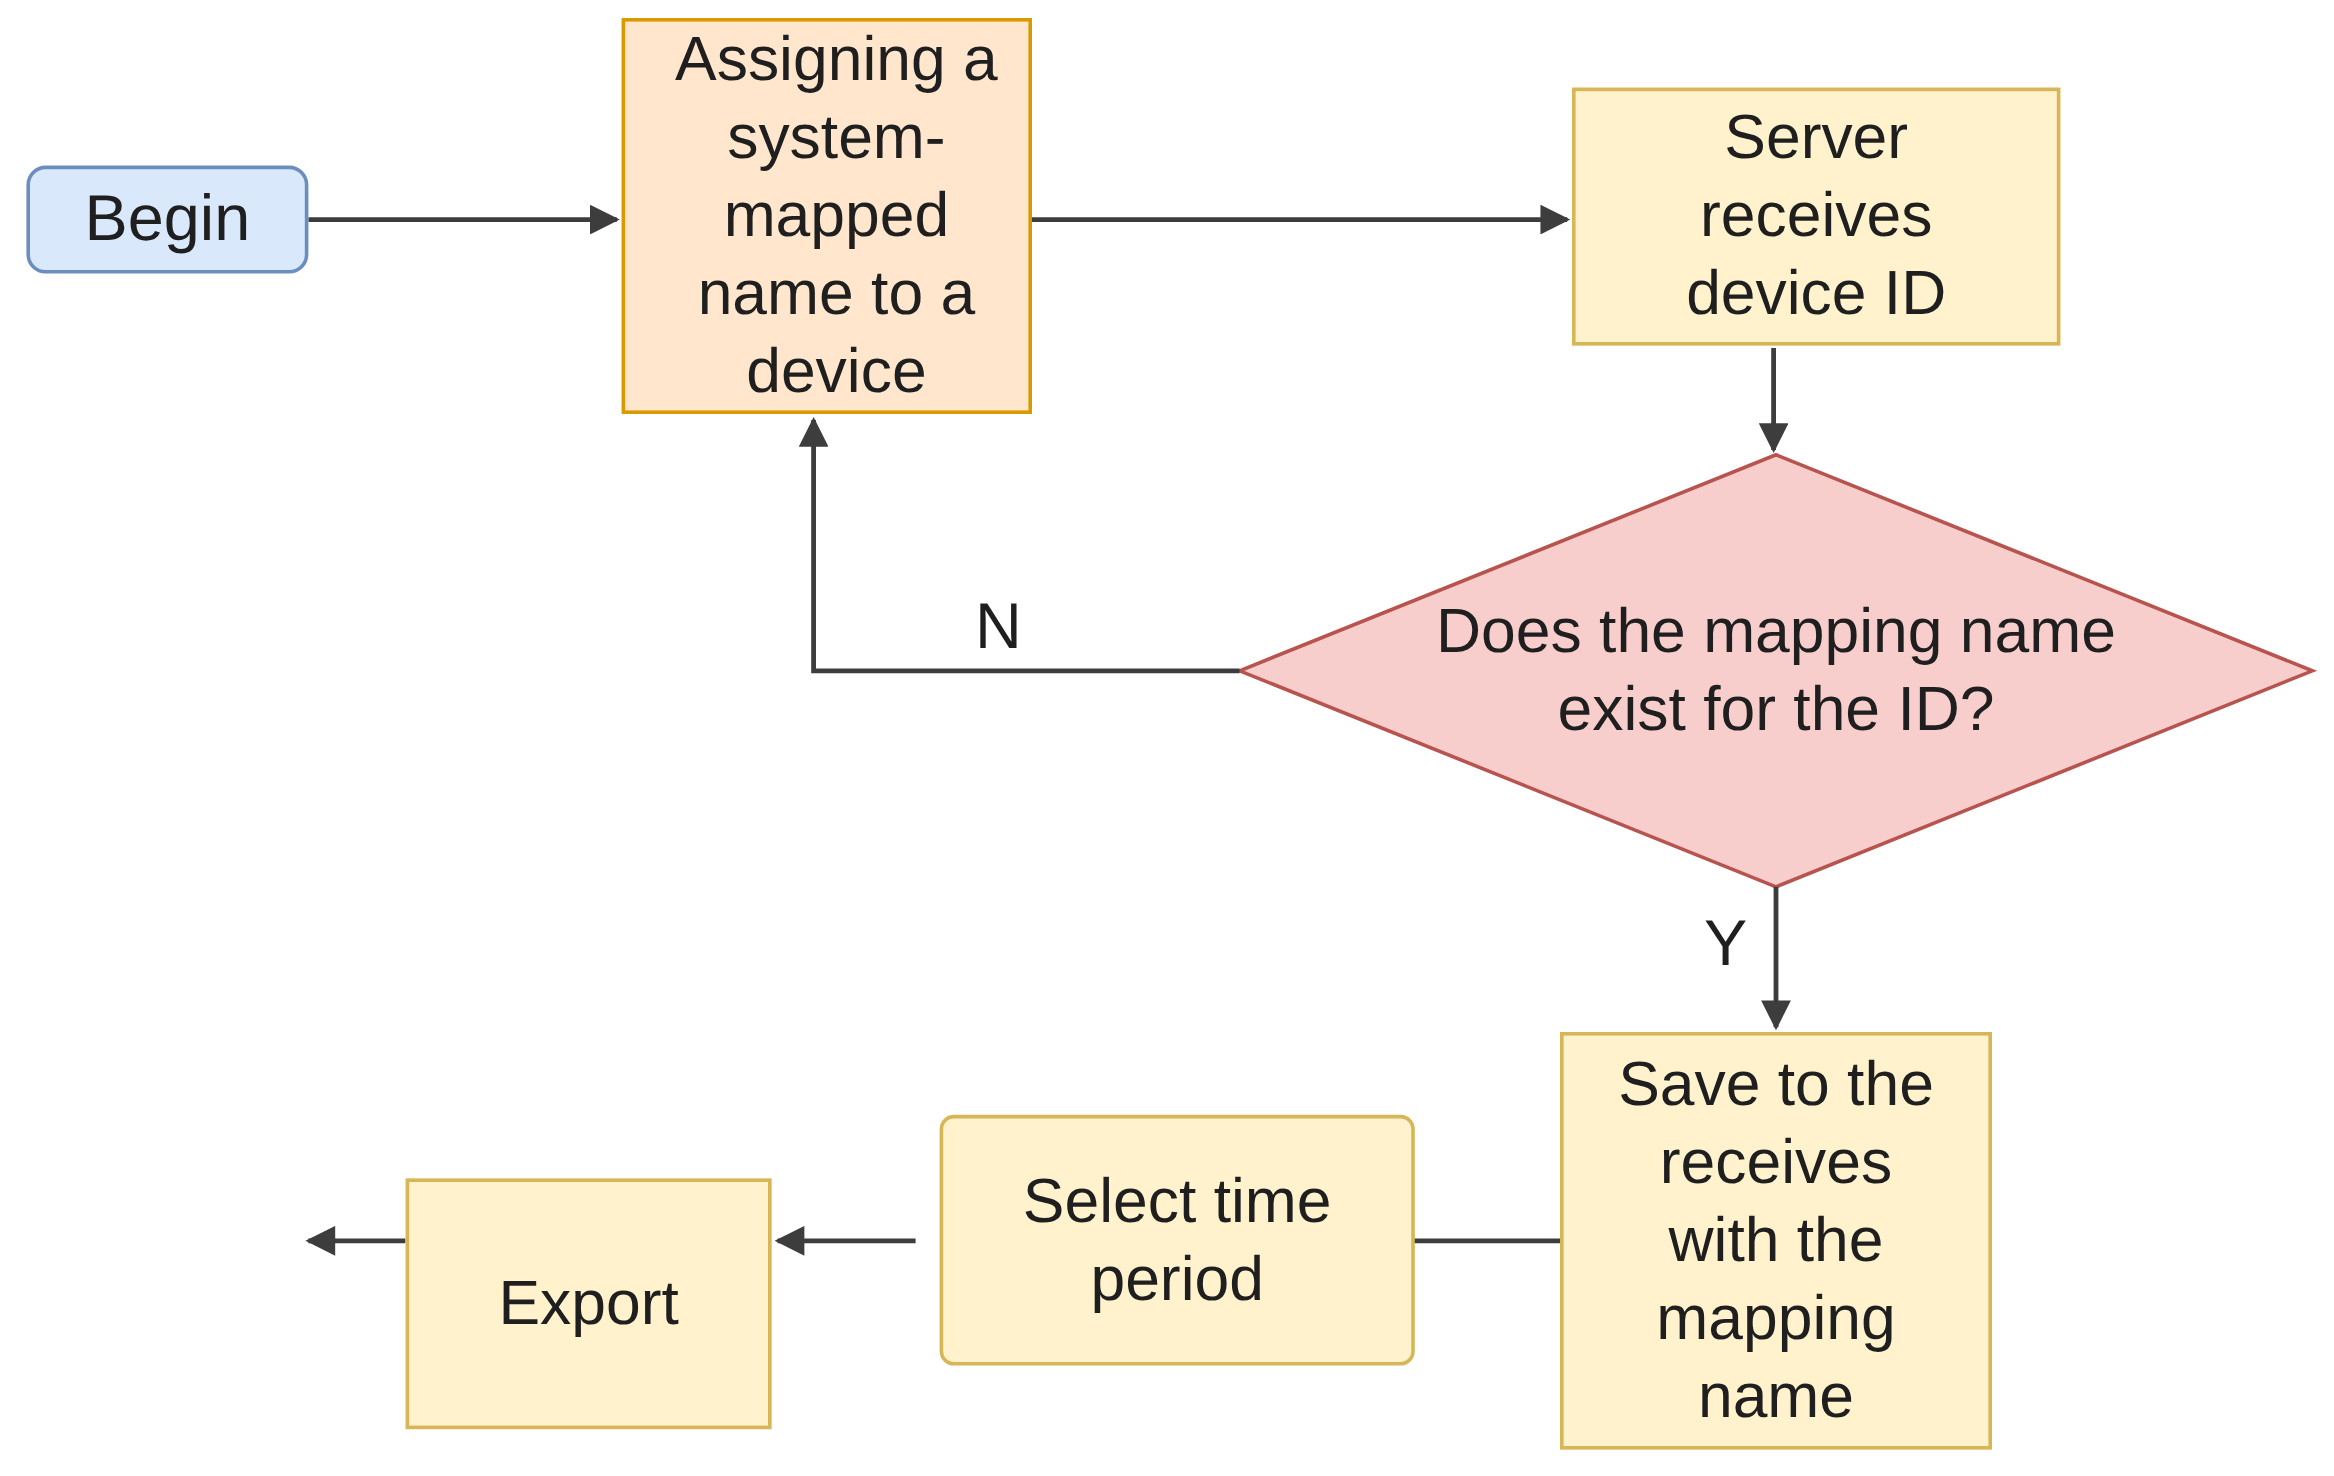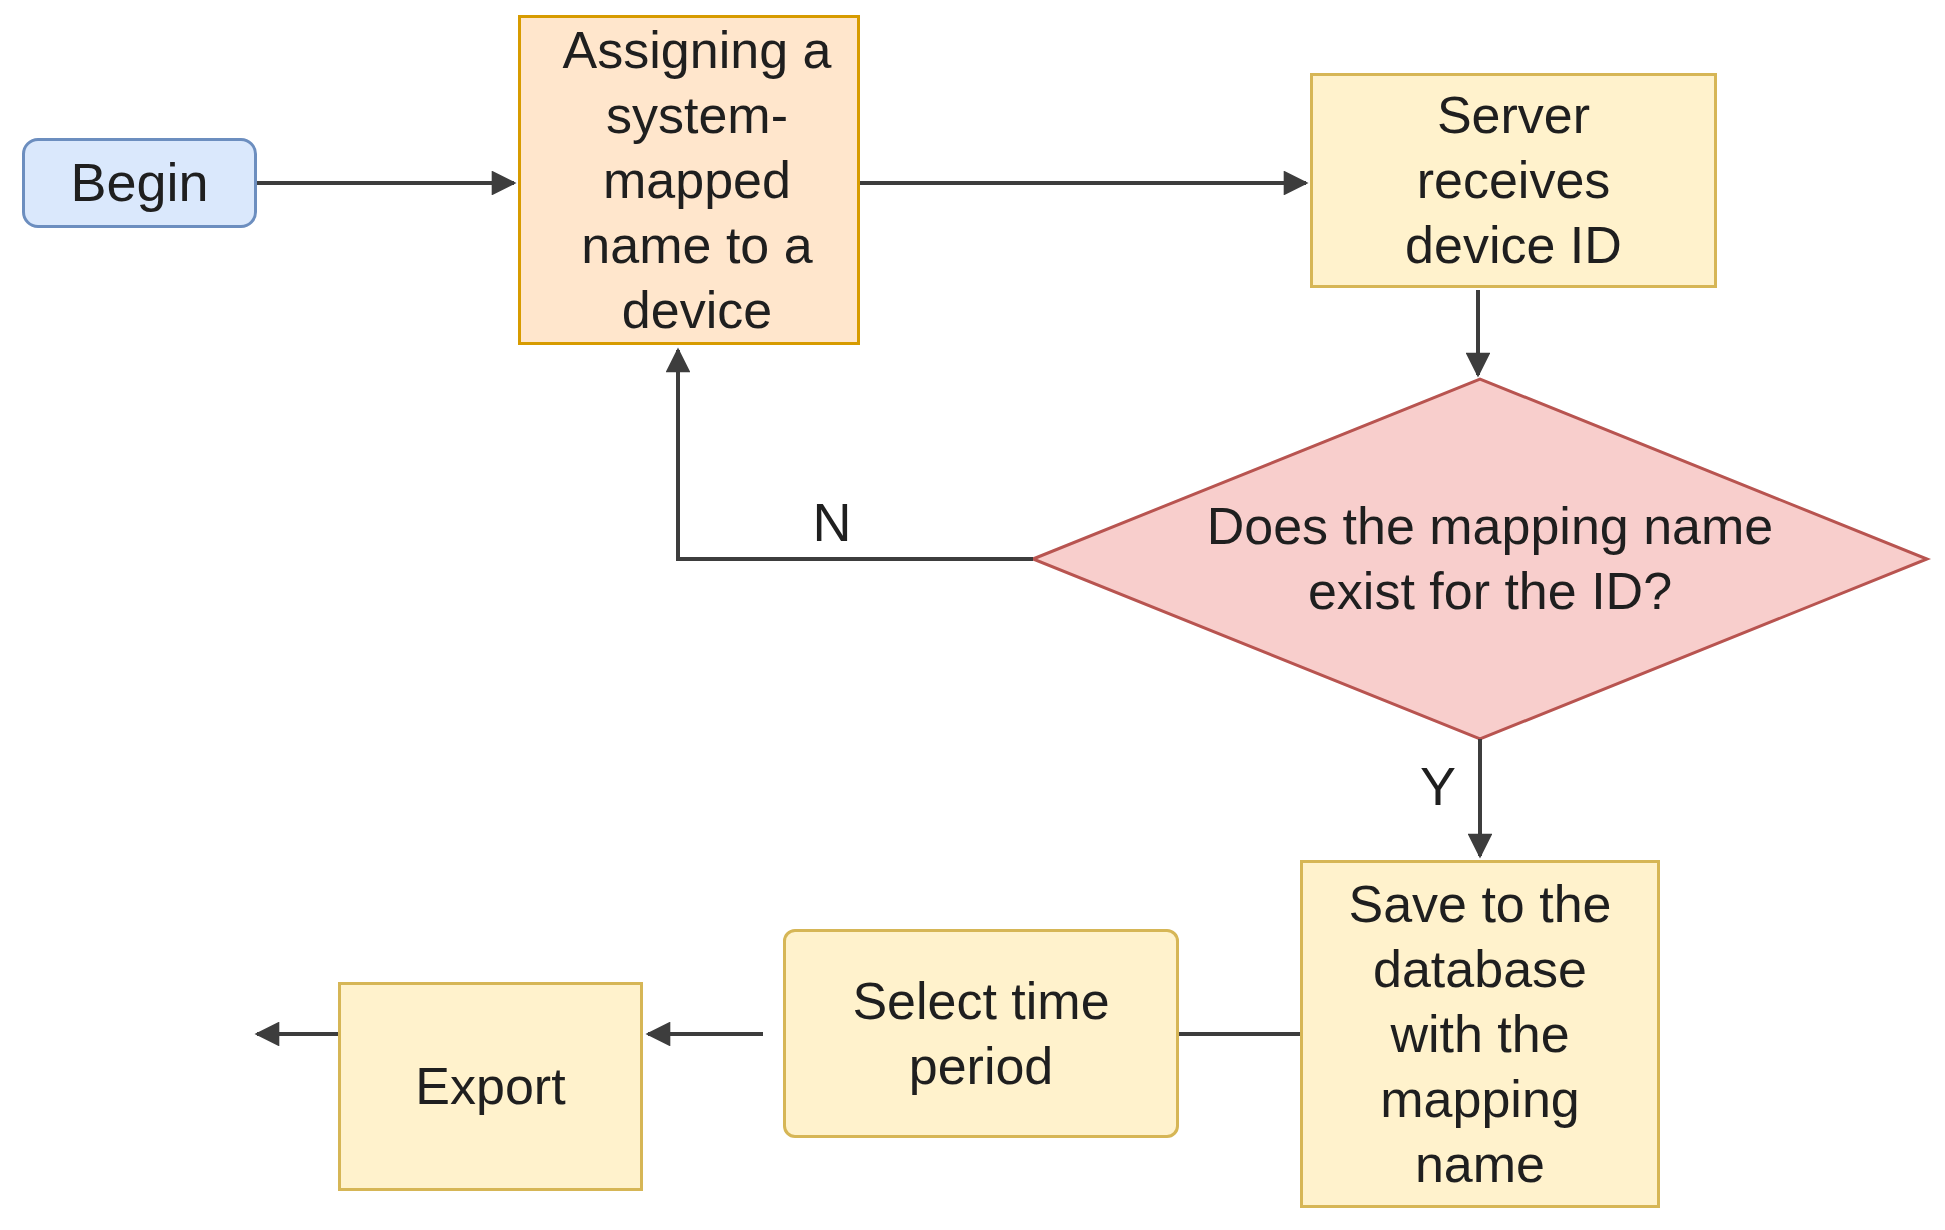--- a/index.html
+++ b/index.html
@@ -22,21 +22,21 @@
     position:absolute;display:flex;align-items:center;justify-content:center;
     text-align:center;box-sizing:border-box;font-size:52px;line-height:1.25;
   }
   .node .lbl{display:inline-block;}
   .terminal{
     background:var(--terminal-fill);border:3px solid var(--terminal-border);
     border-radius:16px;font-size:54px;
   }
   .highlight{background:var(--highlight-fill);border:3px solid var(--highlight-border);padding-left:16px;}
   .process{background:var(--process-fill);border:3px solid var(--process-border);}
-  .decision-label{position:absolute;background:transparent;border:none;justify-content:flex-end;}
+  .decision-label{position:absolute;background:transparent;border:none;}
   .edge-label{
     position:absolute;font-size:54px;color:var(--text);
     transform:translate(-50%,-50%);white-space:nowrap;
   }
   
   #node-begin  {left:22px;  top:138px; width:235px; height:90px;}
   #node-assign {left:518px; top:15px;  width:342px; height:330px;}
   #node-server {left:1310px;top:73px;  width:407px; height:215px;}
   #node-decision-label{left:1160px;top:479px;width:640px;height:160px;}
   #node-save   {left:1300px;top:860px; width:360px; height:348px;}
@@ -85,21 +85,21 @@
 
   <div class="node process" id="node-server">
     <span class="lbl">Server receives device ID</span>
   </div>
 
   <div class="node decision-label" id="node-decision-label">
     <span class="lbl">Does the mapping name exist for the ID?</span>
   </div>
 
   <div class="node process" id="node-save">
-    <span class="lbl">Save to the database with the mapping name</span>
+    <span class="lbl">Save to the receives with the mapping name</span>
   </div>
 
   <div class="node process" id="node-select">
     <span class="lbl">Select time period</span>
   </div>
 
   <div class="node process" id="node-export">
     <span class="lbl">Export</span>
   </div>
 

